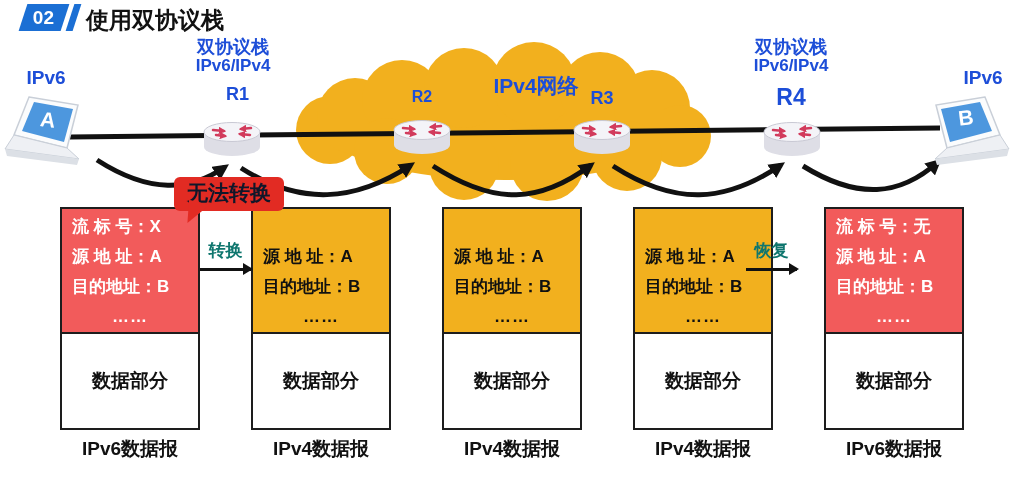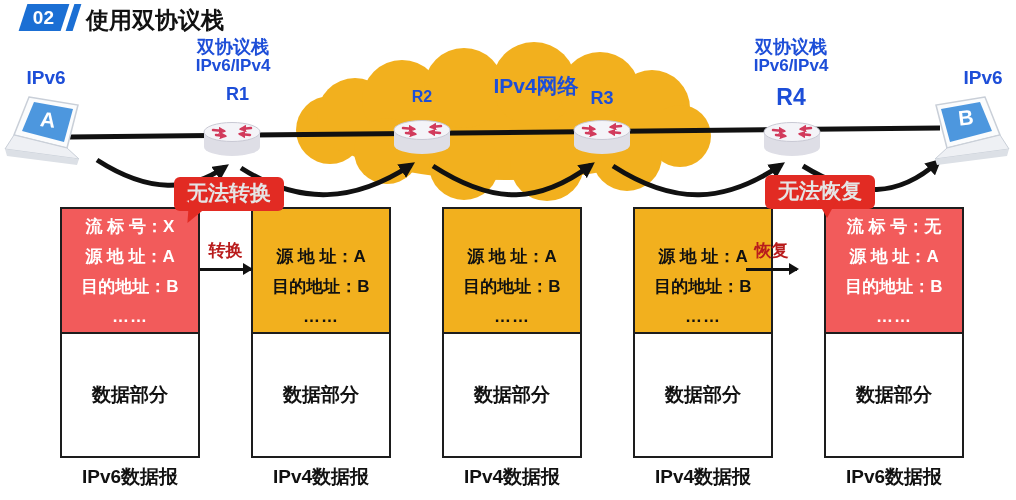--- a/index.html
+++ b/index.html
@@ -18,45 +18,45 @@
   .netsvg { position:absolute; left:0; top:0; z-index:1; }
 
   
   .nlabel { position:absolute; transform:translateX(-50%); font-weight:bold; color:#1d4ed8;
             white-space:nowrap; z-index:3; }
   .host-letter { position:absolute; transform:translateX(-50%) rotate(7deg); color:#fff; font-weight:bold;
             font-size:21px; z-index:3; }
   .host-letter.flip { transform:translateX(-50%) rotate(-7deg); }
 
   
-  .callout { position:absolute; background:#E22B23; color:#e5e5e5; font-weight:bold; font-size:21px;
+  .callout { position:absolute; background:#E22B23; color:#0f172a; font-weight:bold; font-size:21px;
              padding:2px 13px 4px 13px; border-radius:6px; z-index:5; white-space:nowrap; }
   .tail { position:absolute; width:0; height:0; }
   .tail-left  { left:12px; top:25px; border-top:23px solid #E22B23; border-left:4px solid transparent;
                 border-right:17px solid transparent; transform:rotate(14deg); }
   .tail-down  { left:52px; top:25px; border-top:18px solid #E22B23; border-left:10px solid transparent;
                 border-right:10px solid transparent; }
 
   
   .packet { position:absolute; top:207px; width:140px; z-index:2; }
   .pbox { border:2px solid #1d1d1d; }
   .phead { height:125px; display:flex; flex-direction:column; gap:8px; border-bottom:2px solid #1d1d1d; }
   .phead.rows4 { padding-top:7px; }
   .phead.rows3 { padding-top:37px; }
   .phead.red { background:#F25B5B; color:#fff; }
   .phead.orange { background:#F2B01E; color:#111; }
-  .prow { display:flex; justify-content:center; padding:0 10px; font-size:17px; font-weight:bold; line-height:22px; }
+  .prow { display:flex; justify-content:flex-start; padding:0 10px; font-size:17px; font-weight:bold; line-height:22px; }
   .prow.ell { justify-content:center; letter-spacing:1px; }
-  .pbody { height:122px; background:#fff; display:flex; align-items:center; justify-content:center;
+  .pbody { height:94px; background:#fff; display:flex; align-items:center; justify-content:center;
            font-size:19px; font-weight:bold; color:#111; }
   .pcaption { text-align:center; margin-top:6px; font-size:19px; font-weight:bold; color:#111; }
 
   
   .gap-arrow { position:absolute; top:239px; width:51px; text-align:center; z-index:4; }
-  .gap-label { font-size:17px; font-weight:bold; color:#b91c1c; }
+  .gap-label { font-size:17px; font-weight:bold; color:#0f766e; }
   .gap-line { position:relative; margin-top:6px; height:3px; background:#111; }
   .gap-line i { position:absolute; right:-2px; top:-5px; width:0; height:0;
                 border-left:10px solid #111; border-top:6px solid transparent; border-bottom:6px solid transparent; }
 </style>
 </head>
 <body>
 
 <div class="stage">
 
   <div class="badge">
@@ -171,24 +171,20 @@
   <div class="nlabel" style="left:791px; top:56px; font-size:17px;">IPv6/IPv4</div>
   <div class="nlabel" style="left:791px; top:84px; font-size:23px;">R4</div>
 
   <div class="nlabel" style="left:983px; top:67px; font-size:19px;">IPv6</div>
   <div class="host-letter flip" style="left:966px; top:106px;">B</div>
 
   <div class="callout" style="left:174px; top:177px;">
     <span>无法转换</span>
     <i class="tail tail-left"></i>
   </div>
-  <div class="callout" style="left:765px; top:175px;">
-    <span>无法恢复</span>
-    <i class="tail tail-down"></i>
-  </div>
 
   <div class="packet" style="left:60px;">
     <div class="pbox">
       <div class="phead red rows4">
         <div class="prow">
             <span>流 标 号：</span>
             <span>X</span>
           </div>
         <div class="prow">
             <span>源 地 址：</span>

